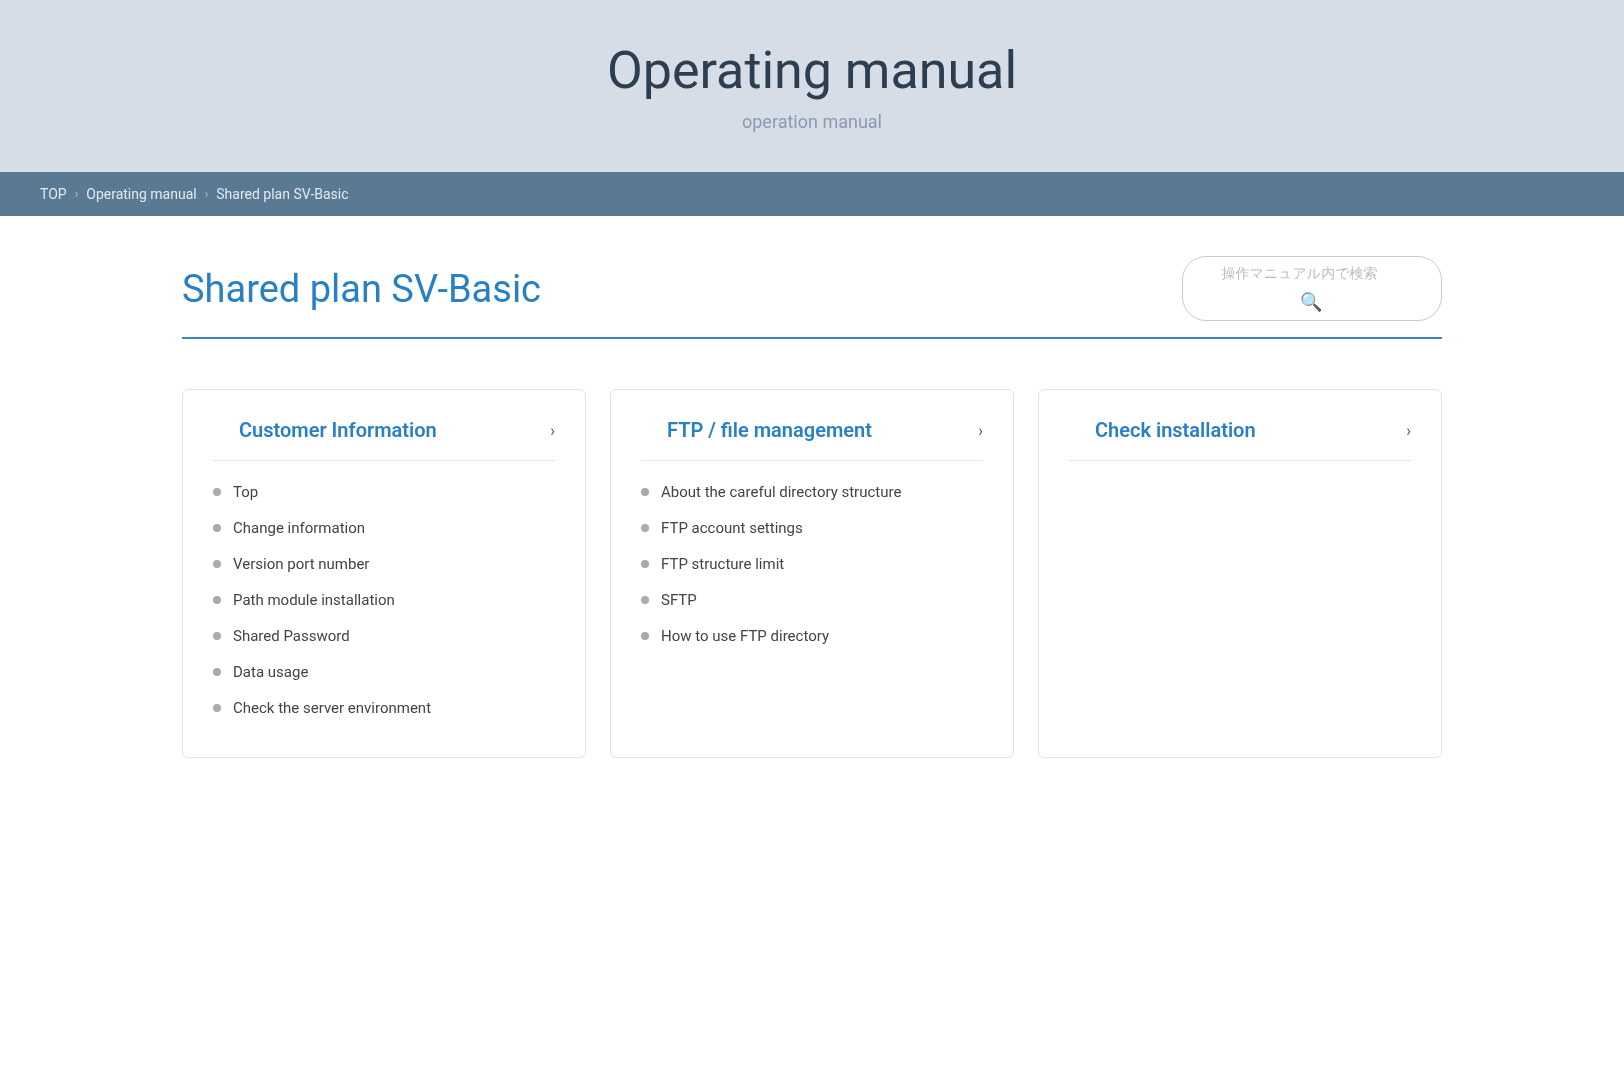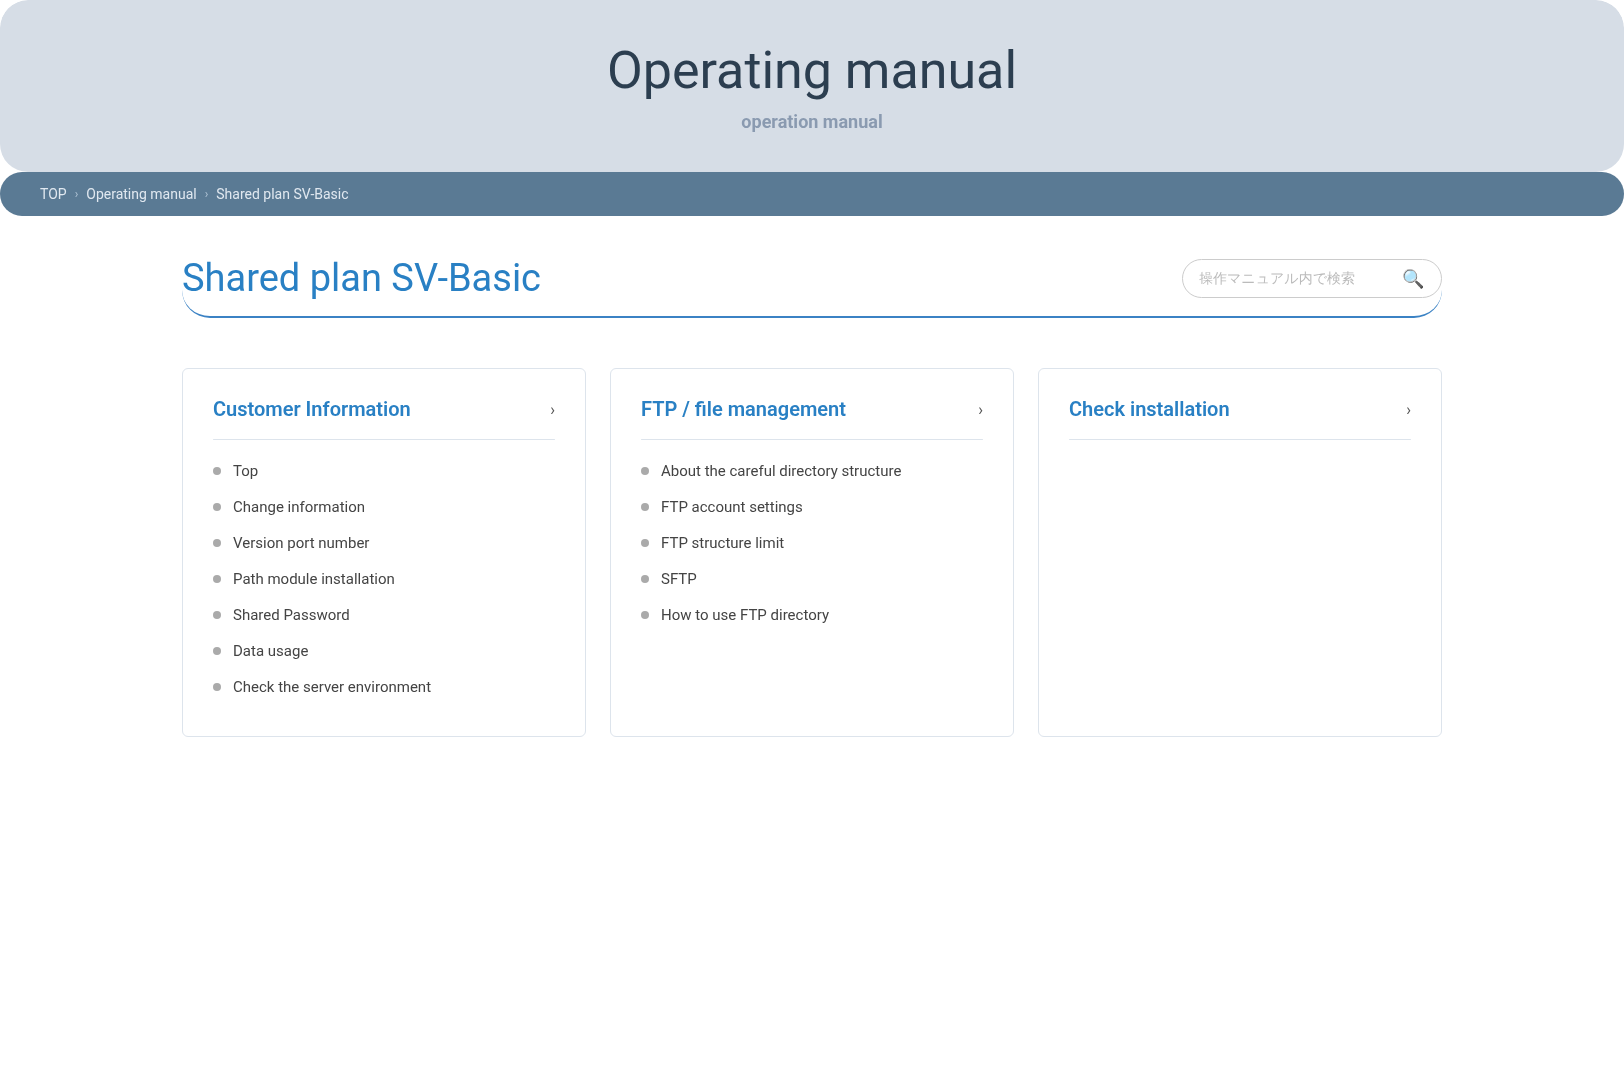--- a/index.html
+++ b/index.html
@@ -1,19 +1,18 @@
 <!DOCTYPE html>
 <html><head>
   <meta charset="utf-8">
   <style>
     * {
       margin: 0;
       padding: 0;
       box-sizing: border-box;
-      border-radius: 28px;
     }
 
     body {
       font-family: -apple-system, BlinkMacSystemFont, 'Segoe UI', Roboto, sans-serif;
       background: #fff;
       color: #333;
     }
 
     
     .page-header {
@@ -25,21 +24,21 @@
     .page-header h1 {
       font-size: 52px;
       font-weight: 400;
       color: #2c3e50;
       margin-bottom: 10px;
     }
 
     .page-header .subtitle {
       font-size: 18px;
       color: #8a9ab0;
-      font-weight: 700;
+      font-weight: 400;
     }
 
     
     .breadcrumb {
       background: #5a7a94;
       padding: 14px 40px;
       display: flex;
       align-items: center;
       gap: 8px;
     }
@@ -86,20 +85,21 @@
     
     .search-box {
       display: flex;
       align-items: center;
       border: 1.5px solid #ccc;
       border-radius: 24px;
       padding: 8px 16px;
       gap: 10px;
       background: #fff;
       min-width: 260px;
+      flex-direction: column;
     }
 
     .search-box input {
       border: none;
       outline: none;
       font-size: 14px;
       color: #aaa;
       background: transparent;
       flex: 1;
     }
@@ -133,20 +133,21 @@
       align-items: center;
       justify-content: space-between;
       margin-bottom: 18px;
     }
 
     .card-title {
       font-size: 20px;
       font-weight: 600;
       color: #2980c4;
       cursor: pointer;
+      margin-left: 26px;
     }
 
     .card-arrow {
       color: #555;
       font-size: 16px;
       cursor: pointer;
     }
 
     .card-divider {
       border: none;

